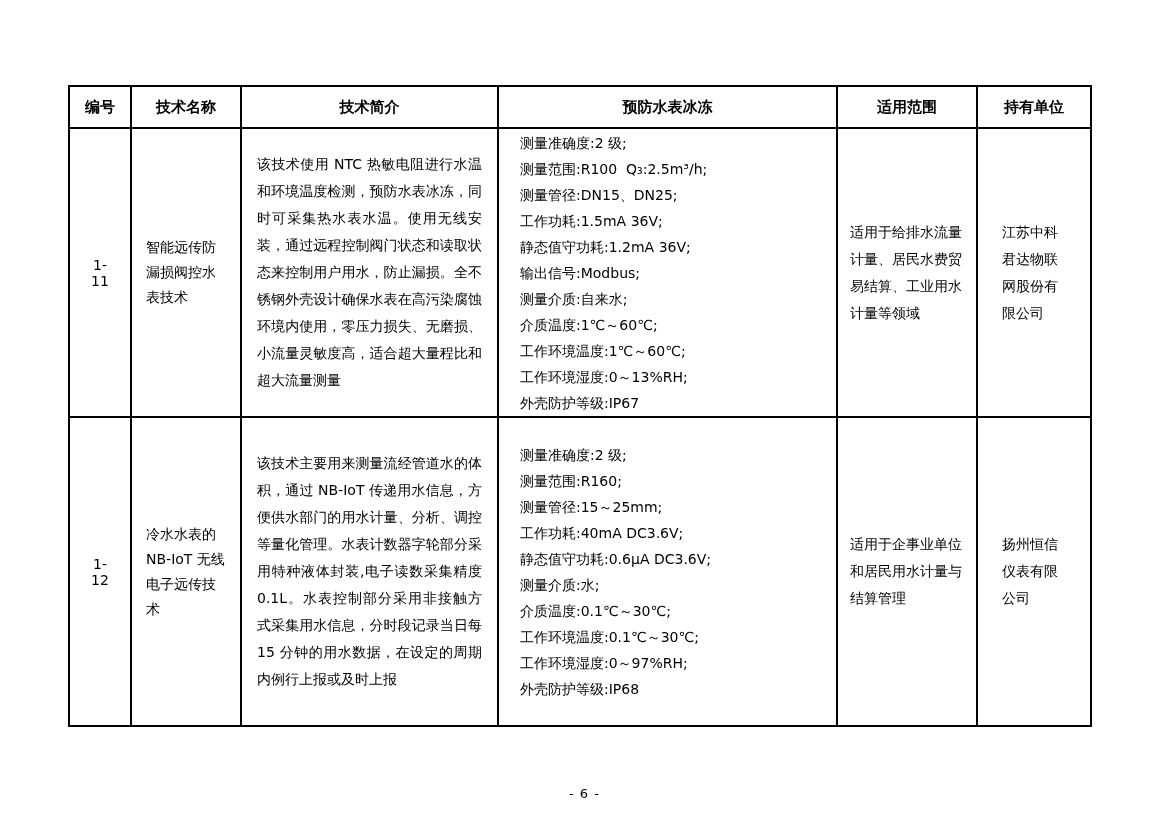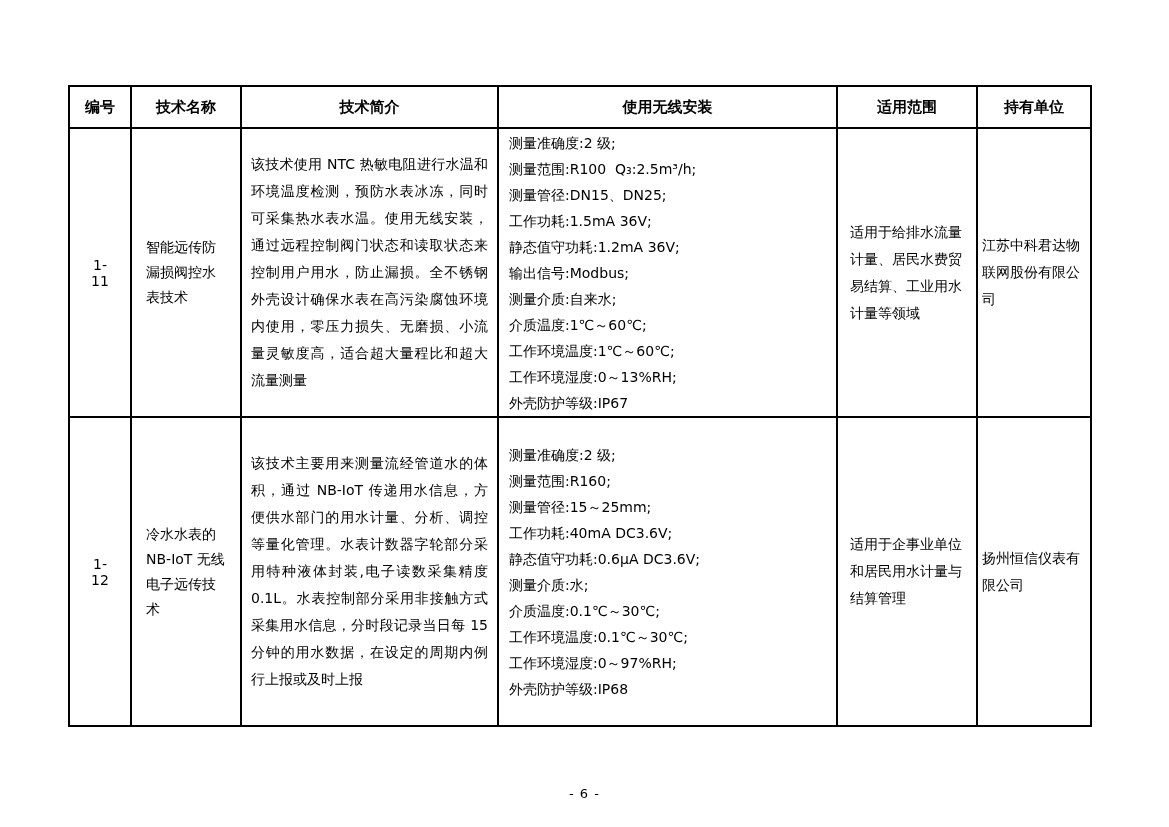--- a/index.html
+++ b/index.html
@@ -49,42 +49,42 @@
   }
   td.c-name {
     text-align: left;
     line-height: 25px;
     padding: 0 14px;
     overflow-wrap: break-word;
   }
   td.c-intro {
     text-align: justify;
     line-height: 27px;
-    padding: 0 9px;
+    padding: 0 15px;
     overflow-wrap: break-word;
   }
   td.c-ind {
-    padding: 0 10px;
+    padding: 0 21px;
   }
   .ind-line {
     line-height: 26px;
     white-space: pre-wrap;
     text-align: left;
   }
   td.c-scope {
     text-align: left;
     line-height: 27px;
     padding: 0 12px;
     overflow-wrap: break-word;
     margin-left: 16px;
   }
   td.c-holder {
     text-align: left;
     line-height: 27px;
-    padding: 0 4px;
+    padding: 0 24px;
     overflow-wrap: break-word;
   }
   .page-footer {
     position: absolute;
     left: 0;
     top: 786px;
     width: 100%;
     text-align: center;
     font-size: 13px;
     letter-spacing: 1px;
@@ -102,21 +102,21 @@
       <col style="width:257px">
       <col style="width:339px">
       <col style="width:140px">
       <col style="width:114px">
     </colgroup>
     <thead>
       <tr>
         <th>编号</th>
         <th>技术名称</th>
         <th>技术简介</th>
-        <th>使用无线安装</th>
+        <th>预防水表冰冻</th>
         <th>适用范围</th>
         <th>持有单位</th>
       </tr>
     </thead>
     <tbody>
       <tr class="row-1">
         <td class="c-id">1-11</td>
         <td class="c-name">智能远传防漏损阀控水表技术</td>
         <td class="c-intro">该技术使用 NTC 热敏电阻进行水温和环境温度检测，预防水表冰冻，同时可采集热水表水温。使用无线安装，通过远程控制阀门状态和读取状态来控制用户用水，防止漏损。全不锈钢外壳设计确保水表在高污染腐蚀环境内使用，零压力损失、无磨损、小流量灵敏度高，适合超大量程比和超大流量测量</td>
         <td class="c-ind">

